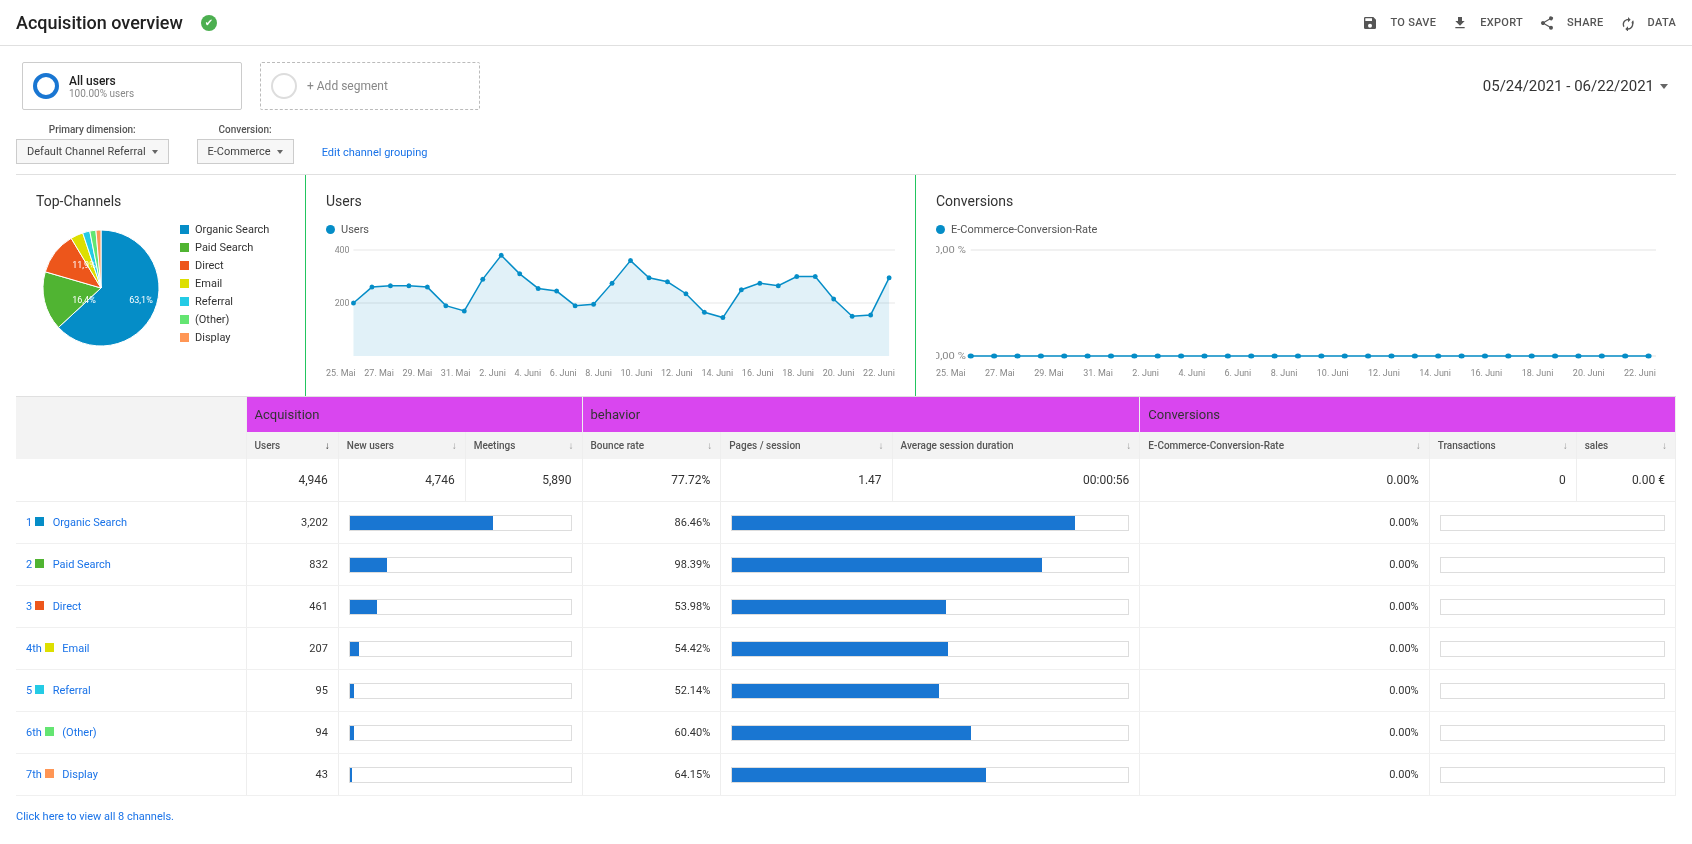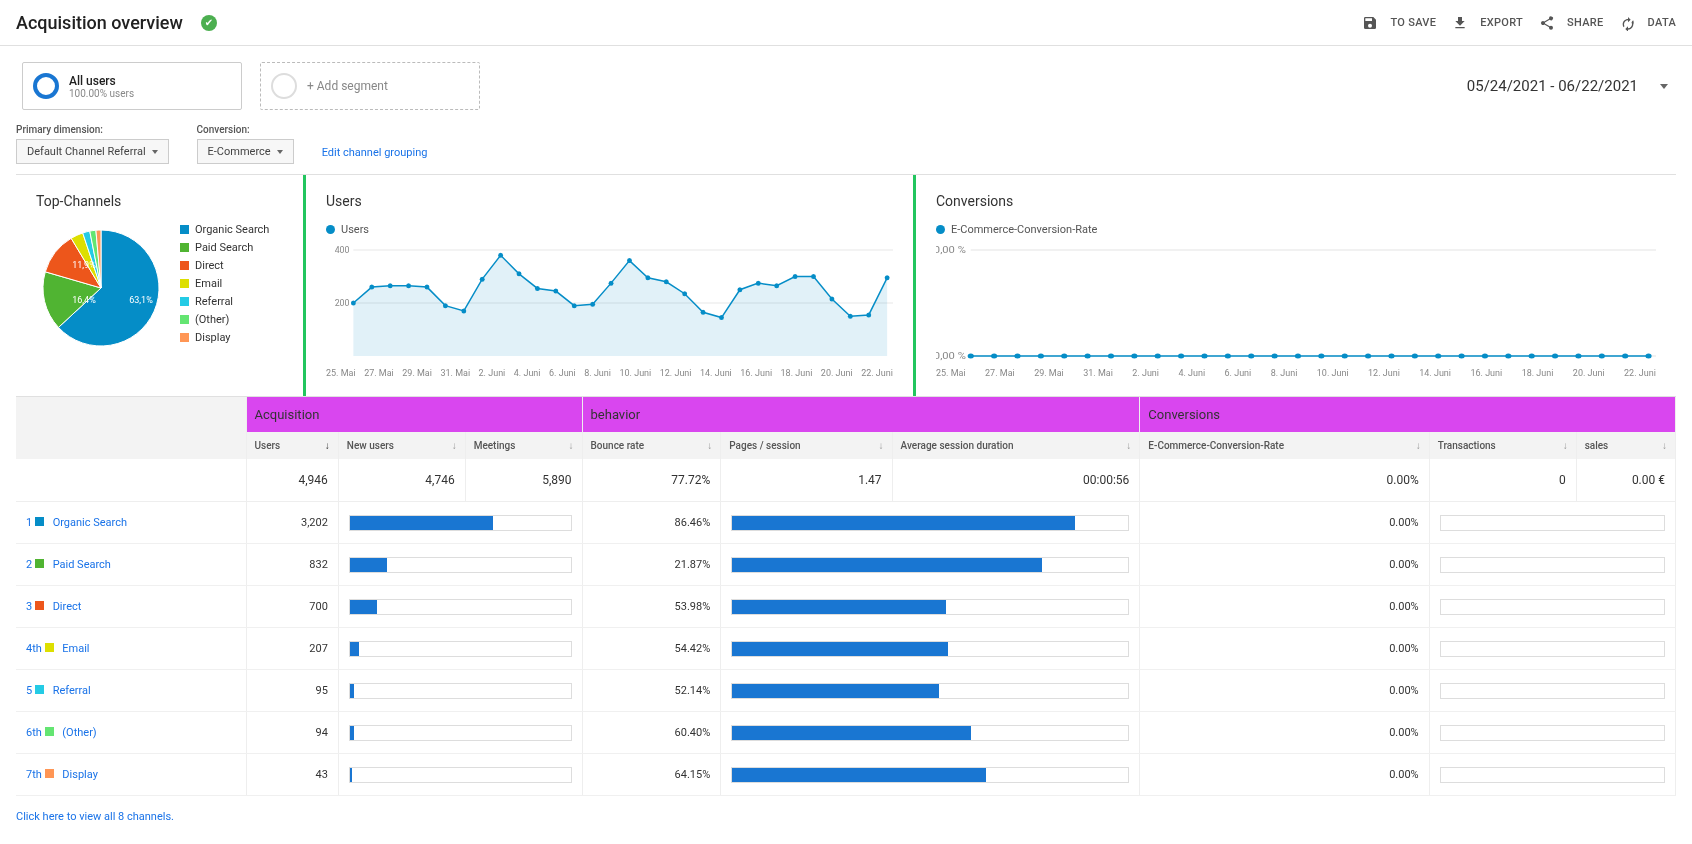--- a/index.html
+++ b/index.html
@@ -10,29 +10,29 @@
   .header-actions { margin-left:auto; display:flex; gap:16px; }
   .header-action { display:flex; align-items:center; gap:12px; font-size:11px; color:#555; font-weight:500; cursor:pointer; text-transform:uppercase; letter-spacing:.3px;}
   .header-action svg { width:16px; height:16px; fill:#555;}
   .segment-row { display:flex; align-items:center; padding:16px 16px 0; gap:18px;margin-left:6px;}
   .segment-card { border:1px solid #ccc; border-radius:2px; padding:10px 16px 10px 10px; display:flex; align-items:center; gap:10px; min-width:220px; background:#fff;}
   .segment-circle { width:26px; height:26px; border:4px solid #1976d2; border-radius:50%; }
   .segment-card .title { font-size:12px; font-weight:500; color:#212121;}
   .segment-card .sub { font-size:10px; color:#888;}
   .add-segment { border:1px dashed #bbb; border-radius:2px; padding:10px 16px 10px 10px; display:flex; align-items:center; gap:10px; min-width:220px; color:#888; cursor:pointer;}
   .add-segment .circle { width:26px; height:26px; border:2px solid #ddd; border-radius:50%; }
-  .date-range { margin-left:auto; padding-right:8px; font-size:15px; color:#333; display:flex; align-items:center; gap:22px; cursor:pointer;}
+  .date-range { margin-left:auto; padding-right:8px; font-size:15px; color:#333; display:flex; align-items:center; gap:6px; cursor:pointer;}
   .date-range .caret { width:0;height:0;border-left:4px solid transparent;border-right:4px solid transparent;border-top:5px solid #666;}
   .controls-row { display:flex; align-items:center; gap:28px; padding:14px 16px 10px;}
-  .controls-row .label { font-size:10px; color:#555; font-weight:500; margin-bottom:4px;}
+  .controls-row .label { font-size:10px; color:#555; font-weight:500; margin-bottom:4px;text-align:center;}
   .select-btn { border:1px solid #ccc; background:#f7f7f7; padding:5px 10px; font-size:11px; color:#444; display:flex; align-items:center; gap:6px; cursor:pointer;}
   .select-btn .caret { width:0;height:0;border-left:3px solid transparent;border-right:3px solid transparent;border-top:4px solid #666;}
   .link { color:#1a73e8; font-size:11px; cursor:pointer;}
   .panels { display:flex; border-top:1px solid #e0e0e0; margin:0 16px;}
-  .panel { padding:18px 20px; border-right:3px solid #22c55e;}
+  .panel { padding:18px 20px; border-right:1px solid #22c55e;}
   .panel:last-child { border-right:none;}
   .panel-title { font-size:14px; color:#333; margin-bottom:14px;}
   .pie-panel { width:290px;}
   .pie-layout { display:flex; gap:14px;}
   .pie-legend { font-size:11px;}
   .pie-legend div { display:flex; align-items:center; gap:6px; margin-bottom:5px; white-space:nowrap;}
   .sq { width:9px; height:9px; display:inline-block;}
   .users-panel { flex:1; max-width:610px;}
   .conv-panel { flex:1; }
   .series-legend { font-size:11px; color:#555; display:flex; align-items:center; gap:6px; margin-bottom:8px;}
@@ -362,36 +362,36 @@
           </td>
         </tr>
         <tr class="row">
           <td class="channel">2 <span class="sq" style="background:#50b432"></span> Paid Search</td>
           <td class="num">832</td>
           <td class="bar-cell" colspan="2">
             <div class="bar-bg">
               <div class="bar-fill" style="width:16.8%"></div>
             </div>
           </td>
-          <td class="num">21.87%</td>
+          <td class="num">98.39%</td>
           <td class="bar-cell" colspan="2">
             <div class="bar-bg">
               <div class="bar-fill" style="width:78.31%"></div>
             </div>
           </td>
           <td class="num">0.00%</td>
           <td class="bar-cell" colspan="2">
             <div class="bar-bg">
               <div class="bar-fill" style="width:0%"></div>
             </div>
           </td>
         </tr>
         <tr class="row">
           <td class="channel">3 <span class="sq" style="background:#ed561b"></span> Direct</td>
-          <td class="num">700</td>
+          <td class="num">461</td>
           <td class="bar-cell" colspan="2">
             <div class="bar-bg">
               <div class="bar-fill" style="width:12.2%"></div>
             </div>
           </td>
           <td class="num">53.98%</td>
           <td class="bar-cell" colspan="2">
             <div class="bar-bg">
               <div class="bar-fill" style="width:53.98%"></div>
             </div>

